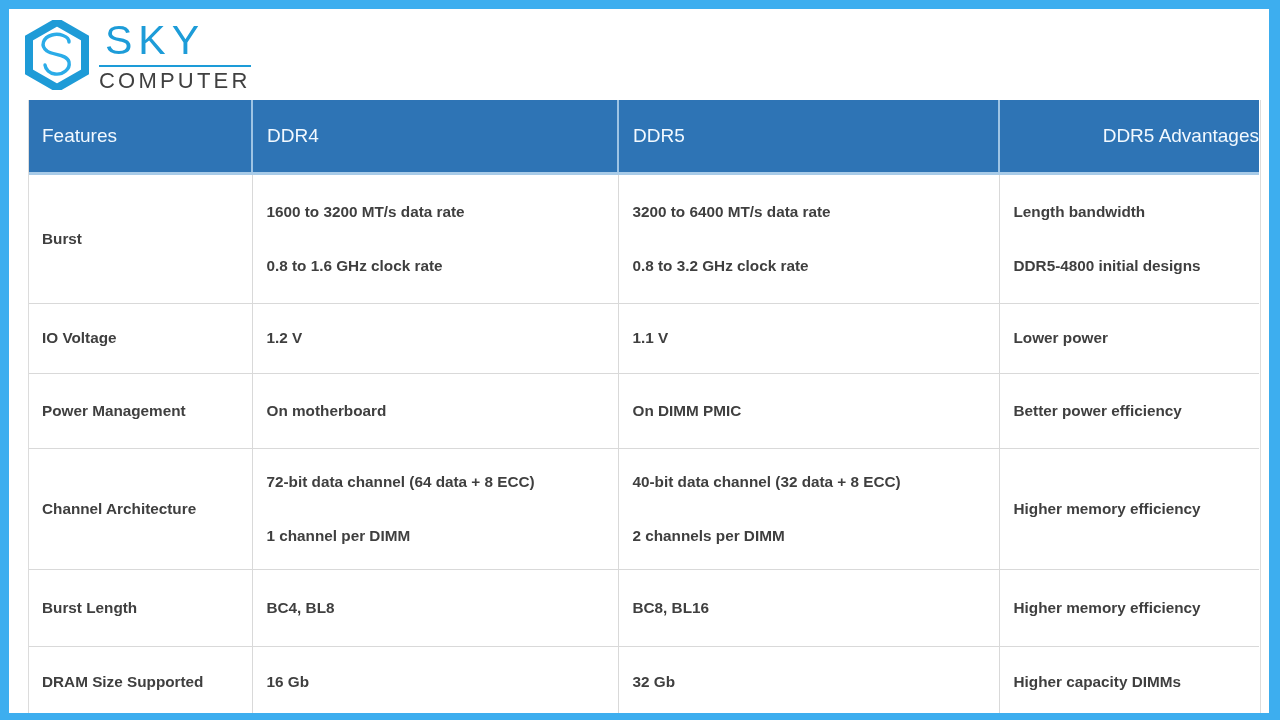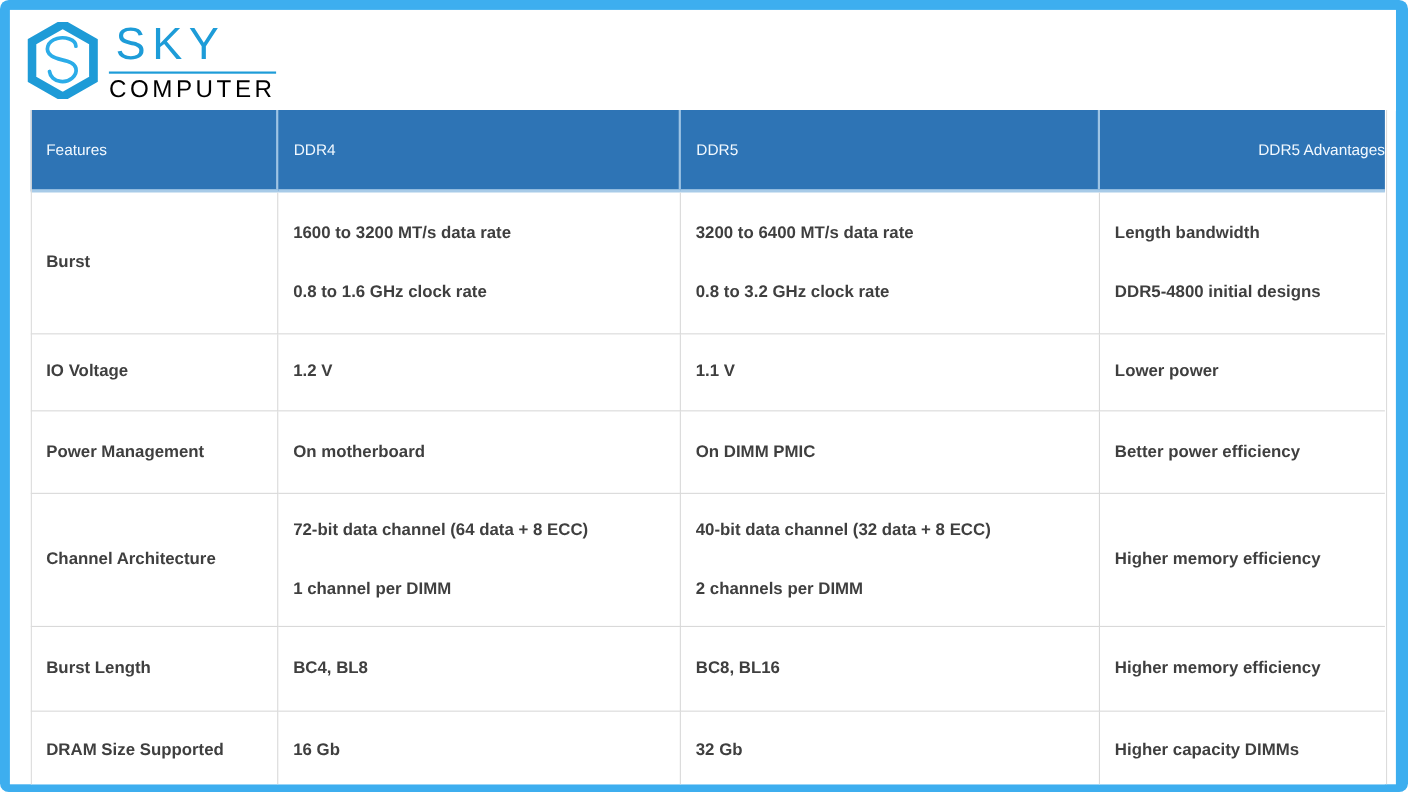--- a/index.html
+++ b/index.html
@@ -15,21 +15,20 @@
   }
 
   
   #page-frame {
     position: relative;
     box-sizing: border-box;
     width: 1280px;
     height: 720px;
     background: #3DAEEF;
     padding: 9px 11px 7px 9px;
-    border-radius: 8px;
   }
   #page-inner {
     position: relative;
     box-sizing: border-box;
     width: 100%;
     height: 100%;
     background: #ffffff;
     overflow: hidden;
   }
 
@@ -66,21 +65,21 @@
     font-weight: 400;
   }
   #brand-rule {
     height: 2px;
     background: #1D9CD8;
     margin: 5px 0 3px 0;
   }
   #brand-sub {
     font-size: 22px;
     letter-spacing: 3.2px;
-    color: #000000;
+    color: #404040;
     line-height: 1;
     text-align: center;
     font-weight: 400;
   }
 
   
   #spec-table {
     position: absolute;
     left: 19px;
     top: 91px;
@@ -90,21 +89,21 @@
     background: #ffffff;
   }
   #spec-table col.c-feature   { width: 224px; }
   #spec-table col.c-ddr4      { width: 366px; }
   #spec-table col.c-ddr5      { width: 381px; }
   #spec-table col.c-advantage { width: 260px; }
 
   #spec-table thead th {
     background: #2E74B5;
     color: #F2F9FF;
-    font-size: 14px;
+    font-size: 19px;
     font-weight: 400;
     text-align: left;
     padding: 0 0 0 14px;
     height: 72px;
     border-right: 2px solid #9EC4E4;
     border-bottom: 3px solid #A8CBE8;
     vertical-align: middle;
     white-space: nowrap;
   }
   #spec-table thead th:last-child { border-right: none; text-align: right; }

